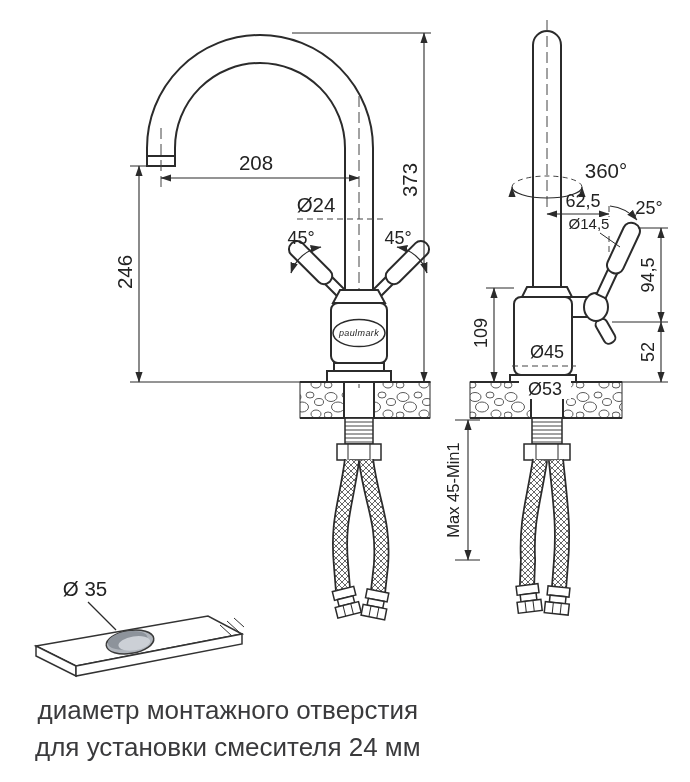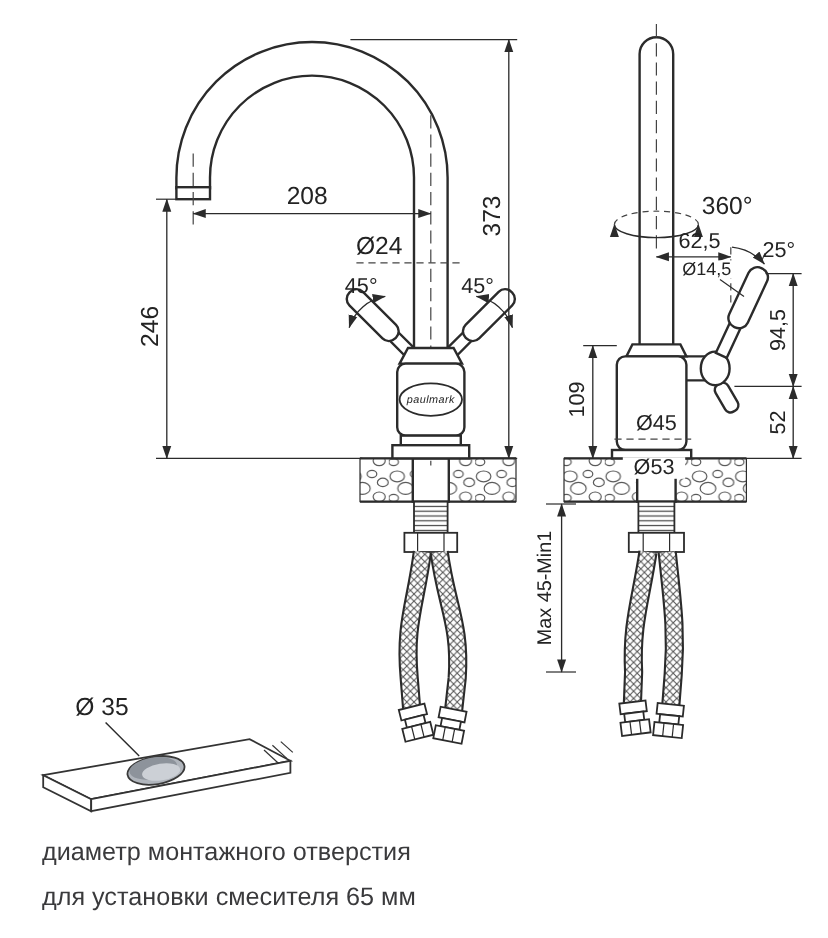--- a/index.html
+++ b/index.html
@@ -4,21 +4,21 @@
 <style>
   html,body{margin:0;padding:0;background:#fff;}
   .page{position:relative;width:690px;height:782px;background:#fff;overflow:hidden;
         font-family:"Liberation Sans",sans-serif;}
   svg{position:absolute;left:0;top:0;}
   svg text{fill:#232323;font-family:"Liberation Sans",sans-serif;}
   .dim-t{font-size:20.5px;}
   .dim-m{font-size:18px;}
   .dim-s{font-size:15px;}
   .logo-t{font-size:9px;font-style:italic;letter-spacing:.4px;}
-  .cap{position:absolute;left:35px;top:692px;color:#3a3a3c;font-size:21px;line-height:37px;}
+  .cap{position:absolute;left:35px;top:692px;color:#3a3a3c;font-size:26px;line-height:37px;text-align:center;}
 </style>
 </head>
 <body>
 
 <div class="page">
 
 <svg width="690" height="690" viewBox="0 0 690 690">
   <defs>
     <marker id="arr" viewBox="0 0 10 10" refX="9.5" refY="5" markerWidth="11" markerHeight="11" orient="auto-start-reverse" markerUnits="userSpaceOnUse">
       <path d="M0,1.6 L10,5 L0,8.4 Z" fill="#2b2b2b"></path>
@@ -257,16 +257,16 @@
     <g transform="translate(130,642) rotate(-9)">
       <ellipse cx="0" cy="0" rx="24" ry="11.5" fill="#b0b5bc" stroke="#3a3a3a" stroke-width="1.5"></ellipse>
       <ellipse cx="-2" cy="-2" rx="20" ry="9" fill="#8d939b"></ellipse>
       <ellipse cx="4" cy="2" rx="16" ry="7" fill="#ccd0d6"></ellipse>
     </g>
   </g>
 </svg>
 
 <div class="cap">
   <div>диаметр монтажного отверстия</div>
-  <div>для установки смесителя 65 мм</div>
+  <div>для установки смесителя 24 мм</div>
 </div>
 
 </div>
 
 </body></html>

